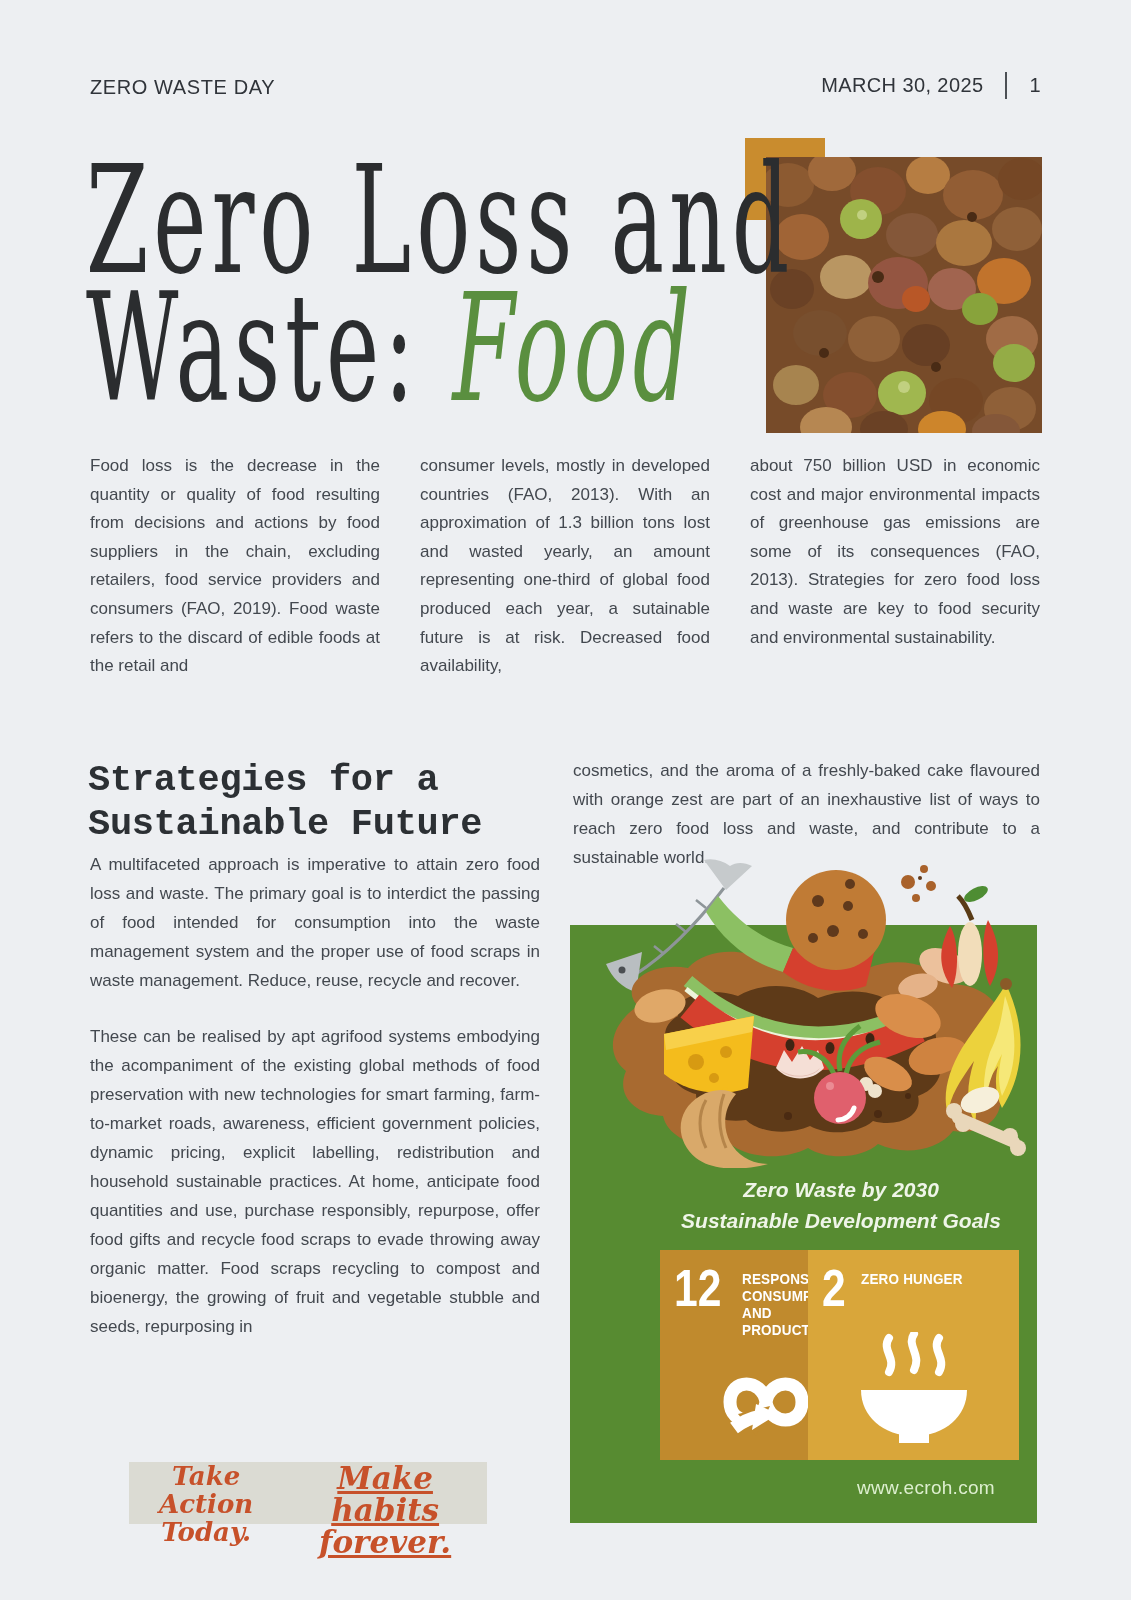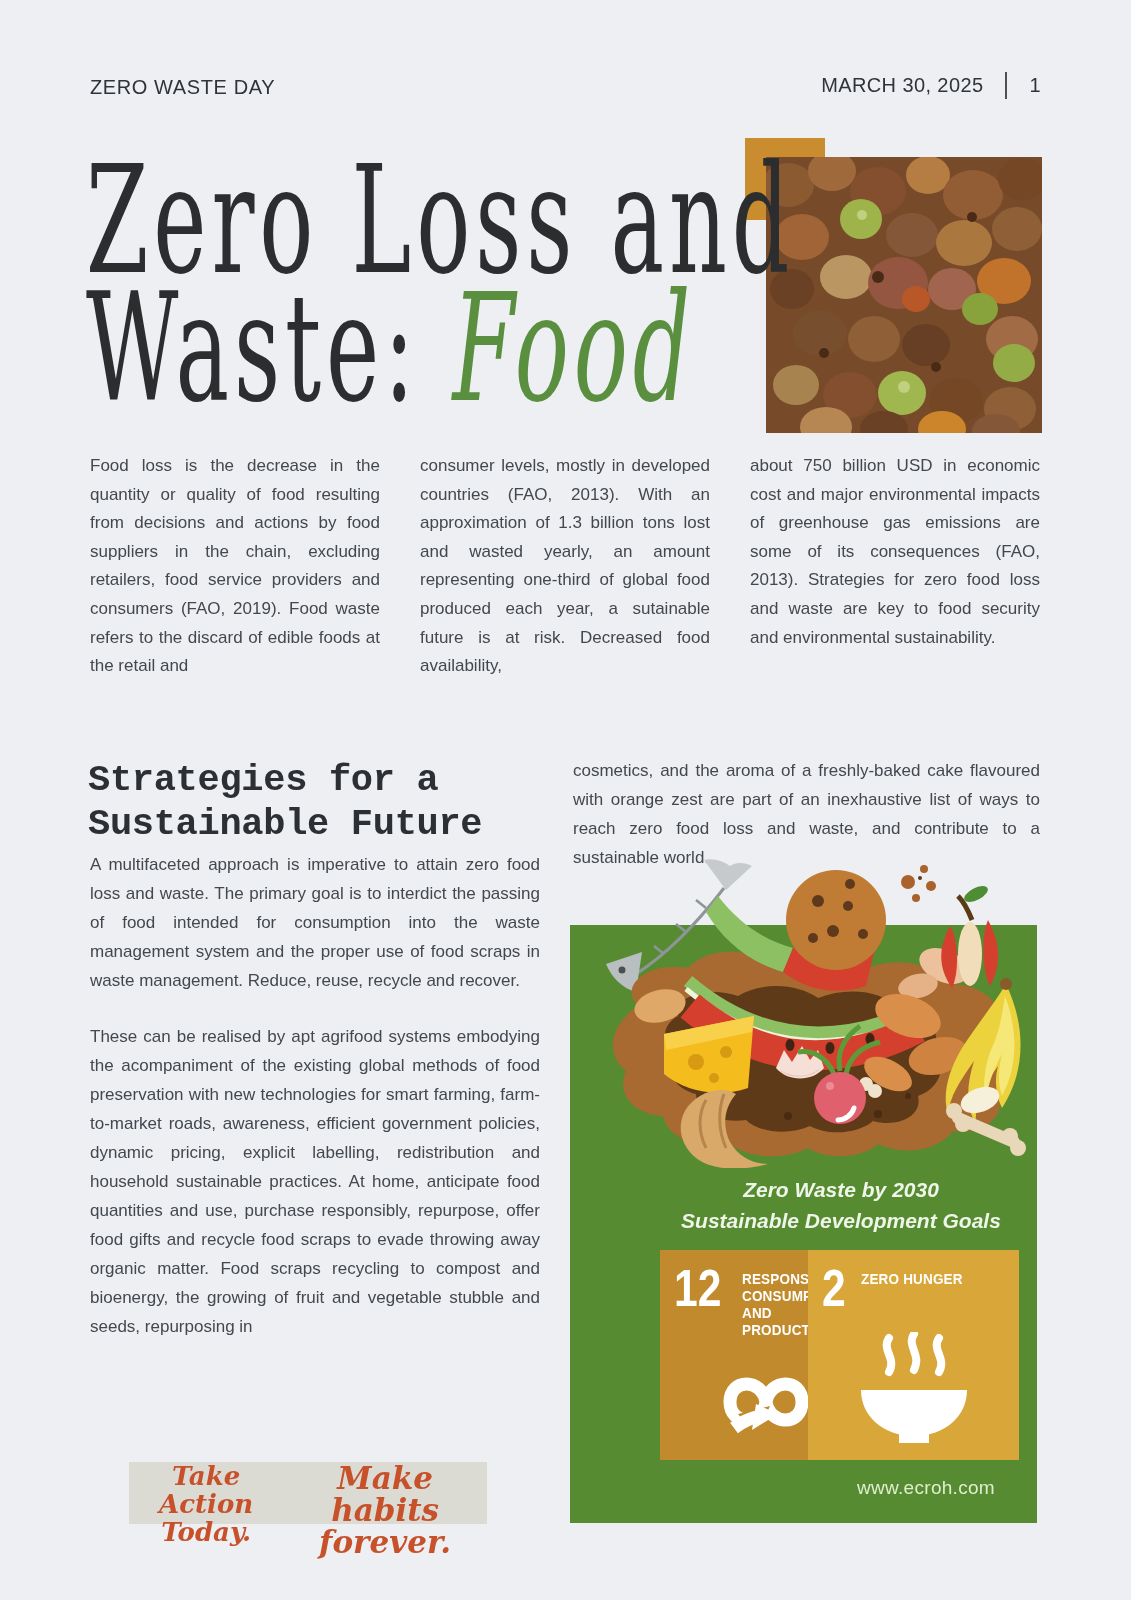--- a/index.html
+++ b/index.html
@@ -77,21 +77,21 @@
   .poster-website{left:548px;top:1477px;width:447px;text-align:right;font-size:19px;color:var(--website-text);letter-spacing:.3px;}
 
   
   .callout{
     left:129px;top:1462px;width:358px;height:62px;background:var(--callout-bg);
     display:flex;flex-direction:row;justify-content:center;text-align:center;
     font-family:"DejaVu Serif",serif;font-weight:bold;font-style:italic;color:var(--callout-text);
     overflow:visible;
   }
   .callout-line1{font-size:26px;line-height:28px;}
-  .callout-line2{font-size:31px;line-height:32px;}
+  .callout-line2{font-size:31px;line-height:32px;text-decoration:underline;}
   a{color:inherit;text-decoration:none;}
 </style>
 </head>
 <body>
 
 <div class="abs masthead">ZERO WASTE DAY</div>
 <div class="abs header-right">
   <span>MARCH 30, 2025</span>
   <span class="header-divider"></span>
   <span>1</span>

